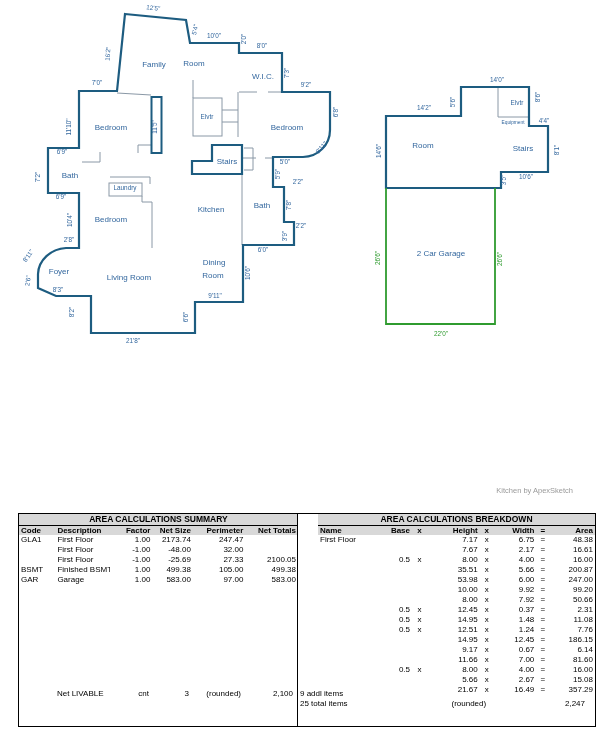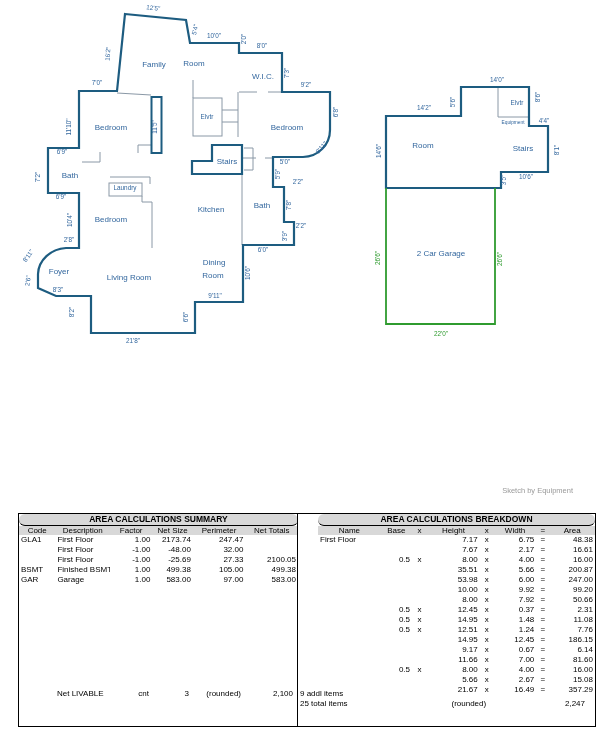--- a/index.html
+++ b/index.html
@@ -7,25 +7,25 @@
         font-family:"Liberation Sans",sans-serif;}
   svg text{font-family:"Liberation Sans",sans-serif;}
   svg .dim{font-size:6.4px;fill:#33679e;text-anchor:middle;}
   svg .room{font-size:8px;fill:#33679e;text-anchor:middle;}
   svg .small{font-size:6.4px;fill:#33679e;text-anchor:middle;}
   svg .tiny{font-size:4.8px;fill:#33679e;text-anchor:middle;}
   svg .green{fill:#2f9b2f;}
   .credit{position:absolute;top:486px;right:27px;font-size:7.5px;color:#9a9a9a;}
   .tbl{position:absolute;top:513px;height:212px;border:1.5px solid #000;background:#fff;}
   .tbl .band{background:#d8d8d8;border-bottom:1px solid #000;text-align:center;
-             font-weight:bold;font-size:8.5px;height:11px;line-height:11px;color:#000;border-radius:6px;}
+             font-weight:bold;font-size:8.5px;height:11px;line-height:11px;color:#000;}
   .tbl table{border-collapse:collapse;table-layout:fixed;width:100%;}
   .tbl th,.tbl td{font-size:8px;height:10px;line-height:10px;padding:0 2px;
                   white-space:nowrap;overflow:hidden;font-weight:normal;color:#000;}
-  .tbl thead th{background:#d8d8d8;font-weight:normal;height:9px;line-height:9px;text-align:center;}
+  .tbl thead th{background:#d8d8d8;font-weight:bold;height:9px;line-height:9px;}
   .al{text-align:left}.ar{text-align:right}.ac{text-align:center}
   .tfoot{position:absolute;left:0;right:8px;}
   #summary-footer{bottom:27px;}
   #breakdown-footer{bottom:17px;}
   .footline{font-size:8px;height:10px;line-height:10px;padding:0 2px;color:#000;}
 </style>
 </head>
 <body>
 
 <div id="page">
@@ -120,21 +120,21 @@
       <text transform="translate(380,258) rotate(-90)" class="dim green">26'6"</text>
       <text transform="translate(502,259) rotate(-90)" class="dim green">26'6"</text>
       <text transform="translate(441,336) rotate(0)" class="dim green">22'0"</text>
       <text transform="translate(423,148) rotate(0)" class="room">Room</text>
       <text transform="translate(517,105) rotate(0)" class="small">Elvtr</text>
       <text transform="translate(513,124) rotate(0)" class="tiny">Equipment</text>
       <text transform="translate(523,151) rotate(0)" class="room">Stairs</text>
       <text transform="translate(441,256) rotate(0)" class="room">2 Car Garage</text>
     </svg>
 
-  <div class="credit">Sketch by Equipment</div>
+  <div class="credit">Kitchen by ApexSketch</div>
 
   <div class="tbl" id="summary-tbl" style="left:18px;width:279px;">
     <div class="band">AREA CALCULATIONS SUMMARY</div>
     <table>
       <colgroup>
           <col style="width:36px">
           <col style="width:54px">
           <col style="width:42px">
                 <col style="width:40px">
           <col style="width:52px">

